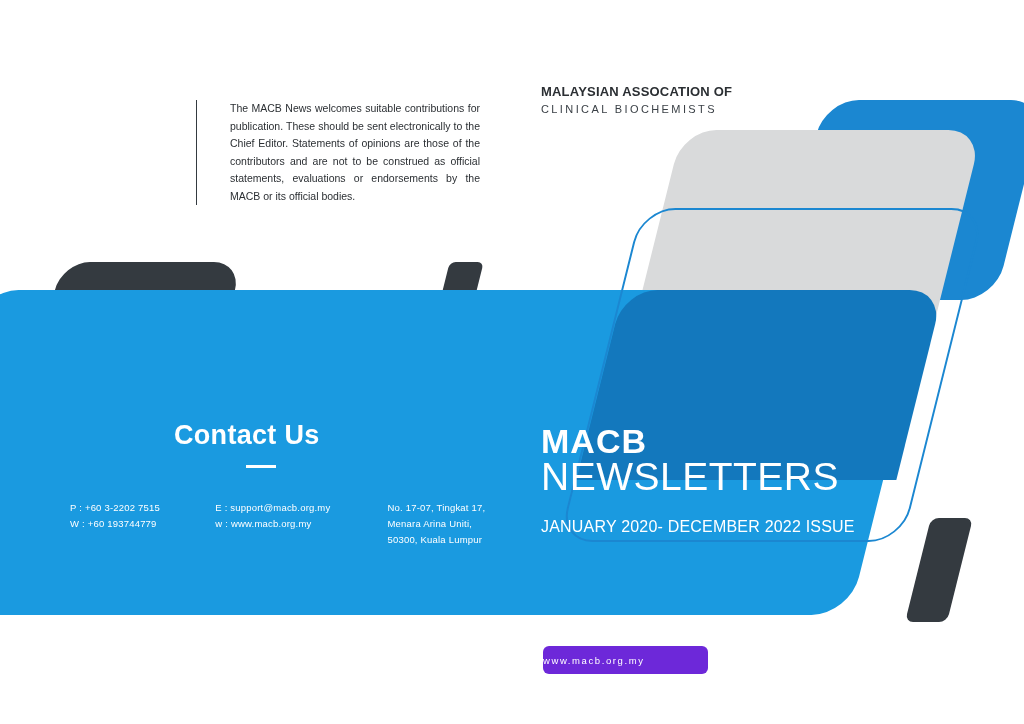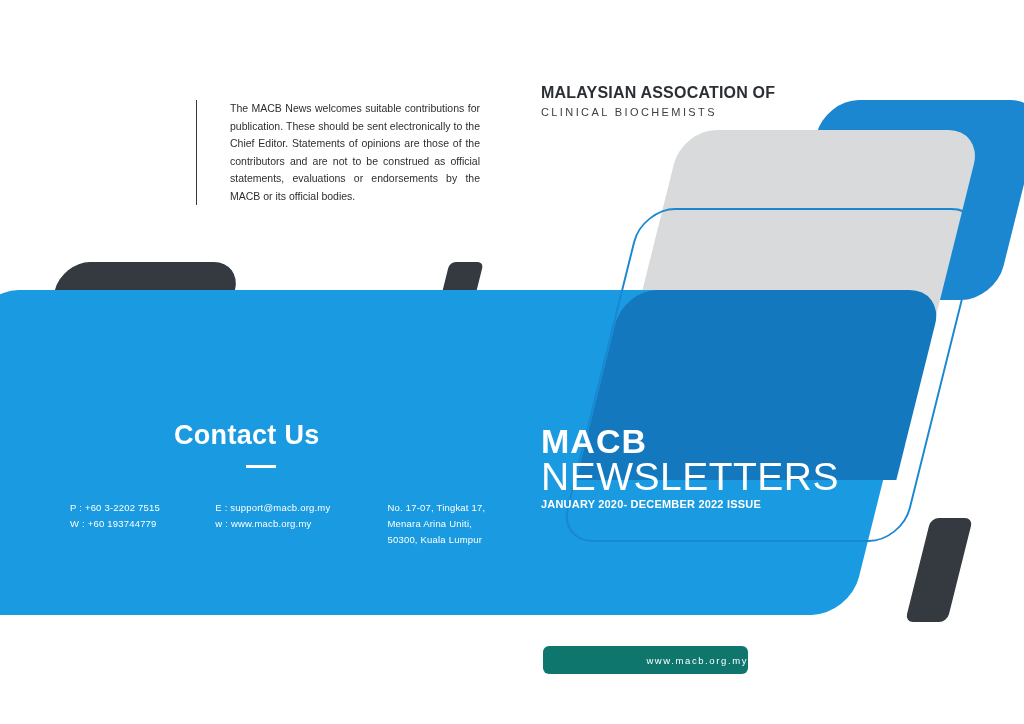--- a/index.html
+++ b/index.html
@@ -132,21 +132,21 @@
   }
 
   
   .org {
     position: absolute;
     left: 541px;
     top: 84px;
     color: #2b2f33;
   }
   .org .line1 {
-    font-size: 16px;
+    font-size: 13px;
     font-weight: bold;
     letter-spacing: 0.2px;
   }
   .org .line2 {
     font-size: 11px;
     letter-spacing: 2.4px;
     margin-top: 4px;
     color: #3a4046;
   }
 
@@ -200,42 +200,41 @@
     margin-top: 34px;
   }
   .news-main {
     font-size: 39px;
     font-weight: normal;
     letter-spacing: 0.5px;
     line-height: 42px;
     margin-top: -2px;
   }
   .news-issue {
-    font-size: 11px;
-    font-weight: bold;
+    font-size: 16px;
+    font-weight: normal;
     letter-spacing: 0.2px;
-    margin-top: 0;
+    margin-top: 20px;
   }
 
   
   .url-pill {
     position: absolute;
     left: 543px;
     top: 646px;
     width: 165px;
     height: 28px;
-    background: #0f766e;
+    background: #6d28d9;
     border-radius: 6px;
     display: flex;
     align-items: center;
-    justify-content: flex-end;
+    justify-content: flex-start;
     color: #ffffff;
     font-size: 9.5px;
     letter-spacing: 1.6px;
-    padding-left: 40px;
   }
 </style>
 </head>
 <body>
 
 <div id="page">
 
   <div class="shape blue-card-back"></div>
   <div class="shape gray-card"></div>
   <div class="shape dark-bar-left"></div>

